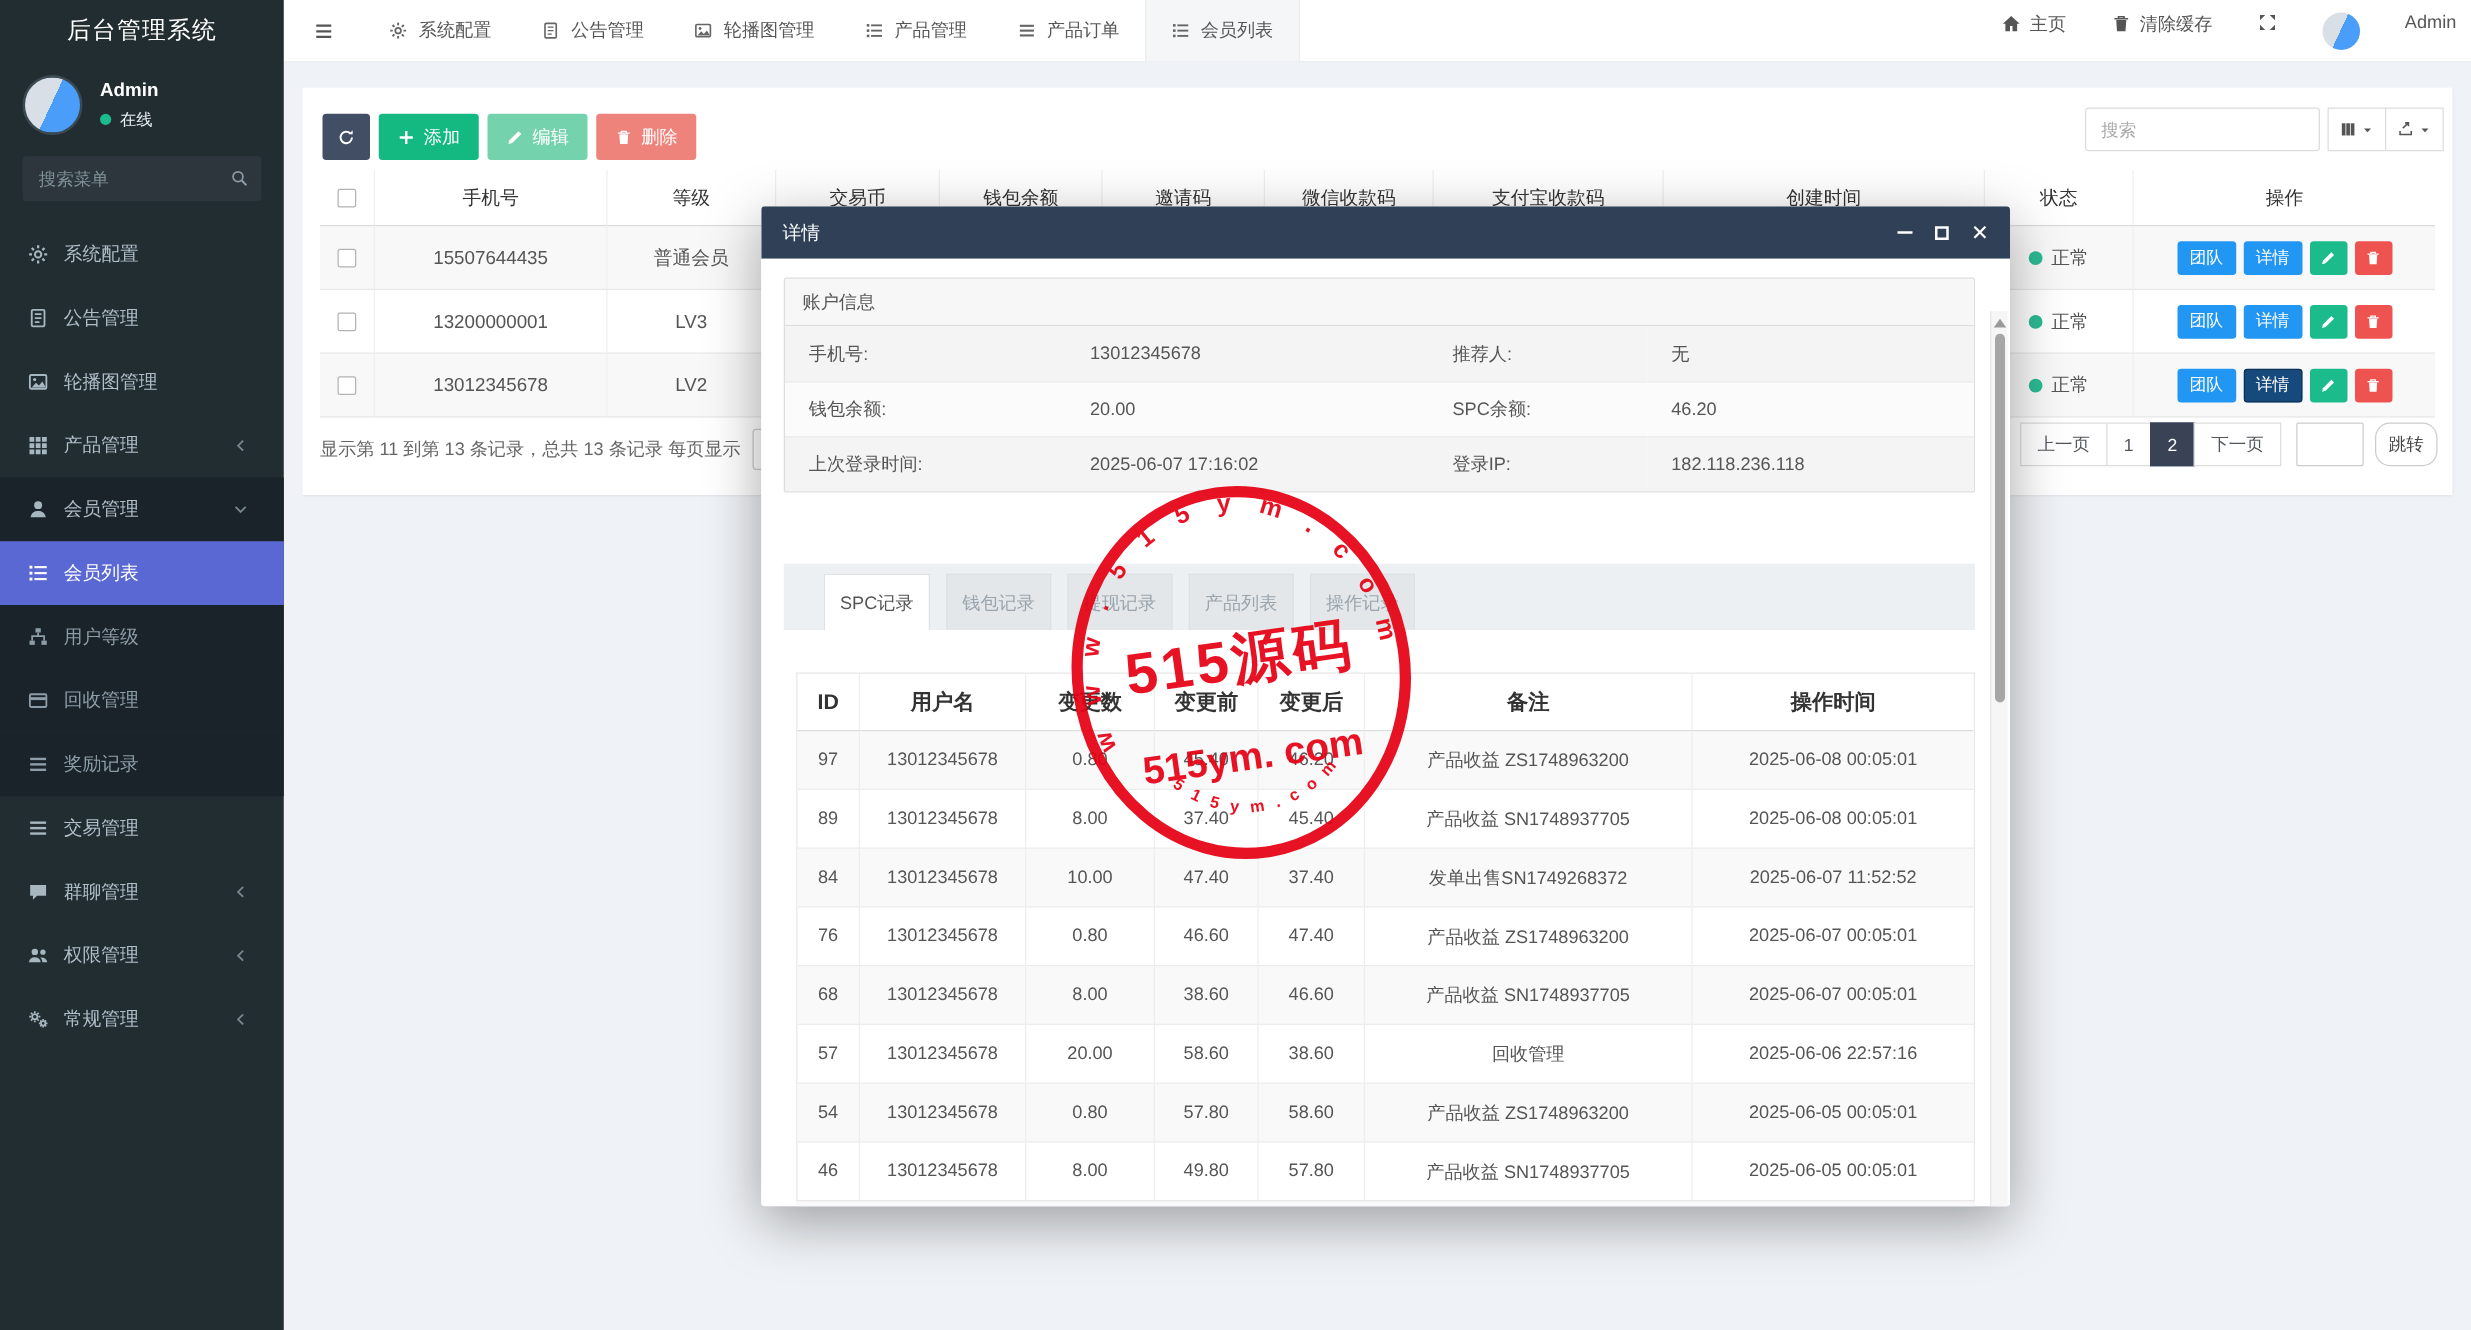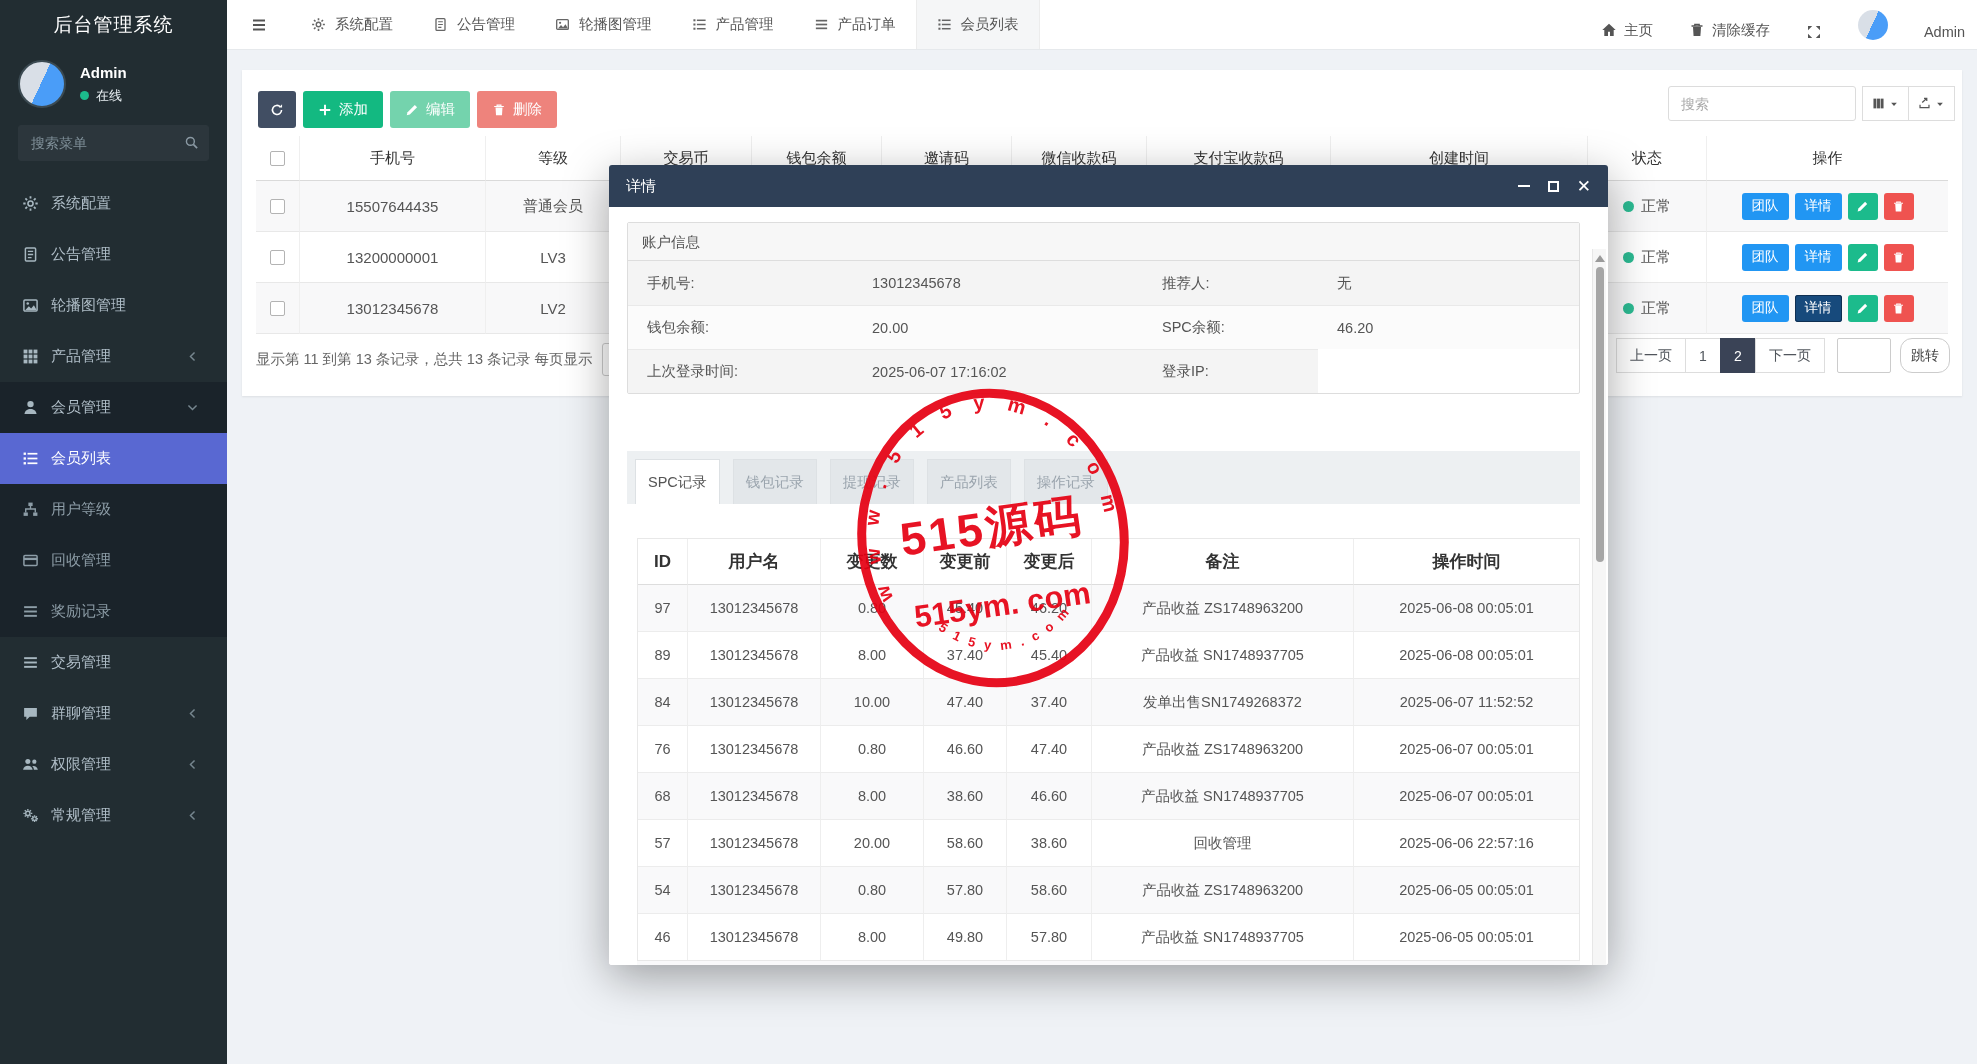--- a/index.html
+++ b/index.html
@@ -33,21 +33,21 @@
 .menu-item.active .ic{color:#fff}
 .menu-item .chev{position:absolute;right:16px;width:13px;height:13px;color:#76868f}
 
 
 .topbar{position:absolute;left:227px;top:0;width:1750px;height:50px;background:#fff;border-bottom:1px solid #e6e9ec;display:flex;align-items:center;z-index:4}
 .hamb{width:18px;height:16px;margin:0 23px;color:#555;cursor:pointer}
 #top-nav{display:flex;height:100%}
 .nav-item{display:flex;align-items:center;gap:9px;padding:0 20px;font-size:14.5px;color:#565656;height:100%;cursor:pointer}
 .nav-item .ic{width:15px;height:15px;color:#666}
 .nav-item.active{background:#f5f6f7;border-left:1px solid #ececec;border-right:1px solid #ececec}
-.topright{margin-left:auto;display:flex;align-items:flex-end;gap:36px;padding-right:12px;font-size:14.5px;color:#555}
+.topright{margin-left:auto;display:flex;align-items:flex-start;gap:36px;padding-right:12px;font-size:14.5px;color:#555}
 .toplink{display:flex;align-items:center;gap:7px;cursor:pointer;color:#555;text-decoration:none}
 .toplink .ic,.expic{width:16px;height:16px;color:#555}
 .expic{cursor:pointer}
 .adminlbl{color:#555}
 
 
 .card{position:absolute;left:242px;top:70px;width:1720px;height:326px;background:#fff;box-shadow:0 1px 2px rgba(0,0,0,.08);z-index:2}
 .toolbar{position:absolute;left:16px;top:21px;display:flex;gap:7px}
 .tbtn{height:37px;border:none;border-radius:3px;color:#fff;font-size:14.5px;display:inline-flex;align-items:center;justify-content:center;gap:7px;padding:0 15px;cursor:pointer;font-family:inherit}
 .tbtn .ic{width:14px;height:14px}
@@ -102,21 +102,21 @@
 .wc-max i{display:block;width:11px;height:11px;border:2px solid #fff}
 .wc-close{color:#fff;font-size:17px;line-height:1}
 .mbody{position:relative;height:758px;background:#fff}
 .acct{position:absolute;left:18px;top:15px;width:953px;border:1px solid #ddd;border-radius:2px;overflow:hidden}
 .acct-h{height:38px;line-height:38px;padding:0 14px;background:#f7f7f7;border-bottom:1px solid #ddd;font-size:14.5px;color:#555}
 #acct-grid{display:grid;grid-template-columns:225px 290px 175px 1fr}
 .ac{height:44px;display:flex;align-items:center;font-size:14.5px;color:#555;padding-left:19px;border-top:1px solid #e9e9e9}
 .ac.row0{border-top:none}
 .ac.shade{background:#f4f4f4}
 .ac.lite{background:#fbfbfb}
-.tabsbar{position:absolute;left:18px;top:244px;width:953px;height:53px;background:#edf0f2;display:flex;align-items:flex-end;padding-left:8px}
+.tabsbar{position:absolute;left:18px;top:244px;width:953px;height:53px;background:#edf0f2;display:flex;align-items:flex-end;padding-left:32px}
 .tab{background:#e3e7ea;color:#9aa4ad;font-size:14.5px;display:flex;align-items:center;justify-content:center;min-width:76px;padding:0 12px;height:45px;margin-right:13px;border:1px solid #dde1e4;border-bottom:none;cursor:pointer}
 .tab.active{background:#fff;color:#555}
 #rec-table{position:absolute;left:28px;top:331px;width:943px;--rcols:50px 133px 103px 83px 85px 262px 1fr;border:1px solid #e8e8e8;border-bottom:none}
 .rrow{display:grid;grid-template-columns:var(--rcols)}
 .rth,.rtd{display:flex;align-items:center;justify-content:center;border-right:1px solid #eee;padding:0 6px;text-align:center}
 .rth:last-child,.rtd:last-child{border-right:none}
 .rhead .rth{height:46px;font-weight:bold;font-size:17px;color:#333;border-bottom:1px solid #ddd}
 .rdrow .rtd{height:47px;font-size:14.5px;color:#555;border-bottom:1px solid #ececec}
 .rdrow.r0{background:#f9f9fa}
 .mrow-partial{height:12px;background:#f9f9fa;border-top:1px solid #e8e8e8;margin-left:28px;width:943px;position:absolute;top:753px}
@@ -680,20 +680,21 @@
             <div class="ac shade row0">13012345678</div>
             <div class="ac shade row0">推荐人:</div>
             <div class="ac shade row0">无</div>
             <div class="ac lite">钱包余额:</div>
             <div class="ac lite">20.00</div>
             <div class="ac lite">SPC余额:</div>
             <div class="ac lite">46.20</div>
             <div class="ac shade">上次登录时间:</div>
             <div class="ac shade">2025-06-07 17:16:02</div>
             <div class="ac shade">登录IP:</div>
+            <div class="ac shade">182.118.236.118</div>
           </div>
       </div>
       <div class="tabsbar" id="tabsbar">
           <div class="tab active">SPC记录</div>
           <div class="tab">钱包记录</div>
           <div class="tab">提现记录</div>
           <div class="tab">产品列表</div>
           <div class="tab">操作记录</div>
         </div>
       <div id="rec-table">

